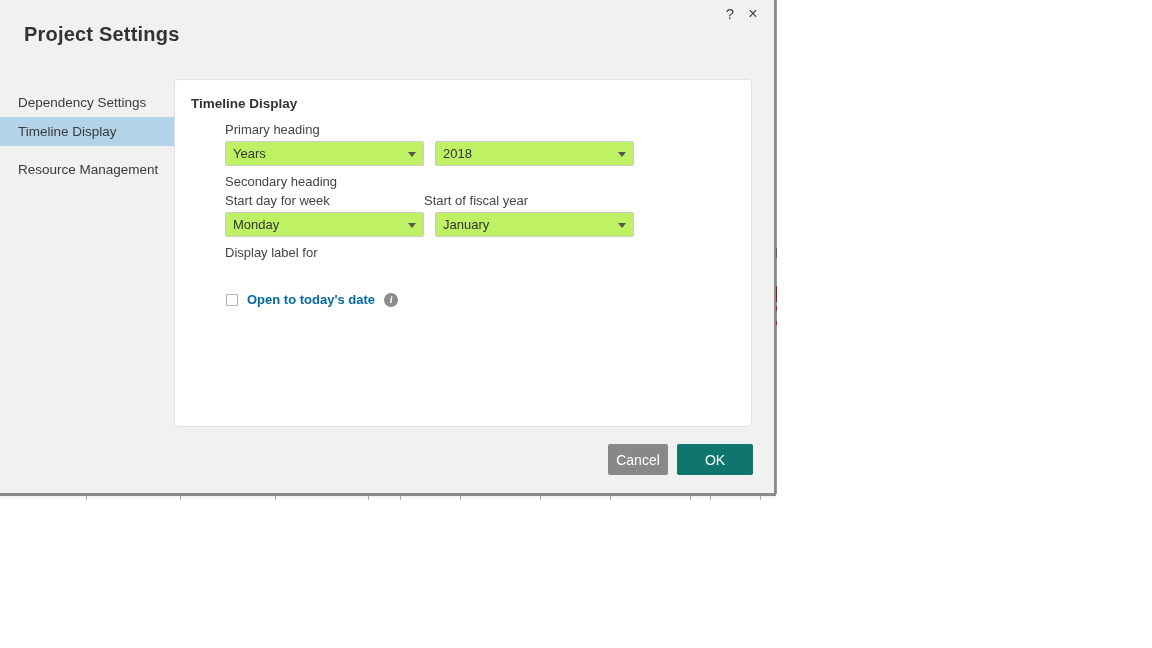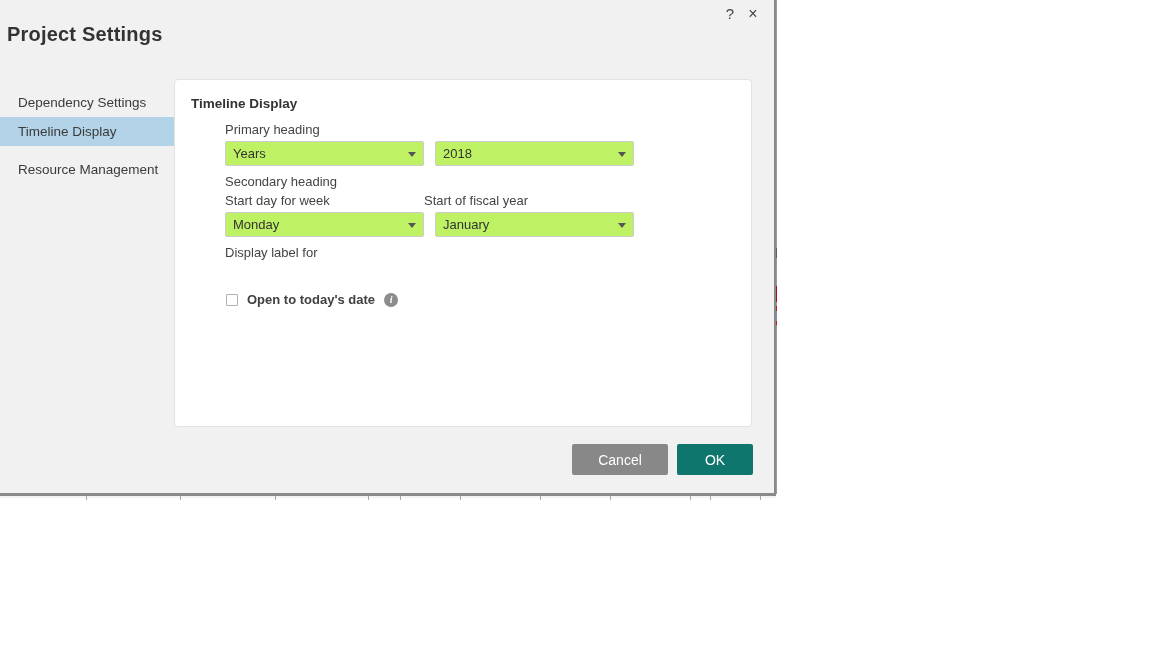--- a/index.html
+++ b/index.html
@@ -35,21 +35,21 @@
   .win-btn {
     position: absolute; top: 5px;
     font-size: 15px; color: #444; line-height: 18px;
     width: 18px; text-align: center; cursor: pointer;
     font-family: "Liberation Sans", sans-serif;
   }
   .win-help { right: 35px; }
   .win-close { right: 12px; font-size: 16px; }
 
   .page-title {
-    position: absolute; left: 7px; top: 23px;
+    position: absolute; left: 24px; top: 23px;
     font-size: 20px; font-weight: bold; color: #333333;
     letter-spacing: .2px;
   }
 
   
   .sidebar { position: absolute; left: 0; top: 88px; width: 174px; }
   .nav-item {
     margin: 0 0 0 0; padding: 6px 10px 6px 18px;
     font-size: 13.5px; color: #3a3a3a; line-height: 17px;
     cursor: pointer;
@@ -103,41 +103,41 @@
   .checkbox-row {
     display: flex; align-items: center; gap: 9px;
     margin-top: 31px; margin-left: 1px;
   }
   .checkbox {
     width: 12px; height: 12px;
     border: 1px solid #b0b0b0; background: #ffffff;
     border-radius: 1px; cursor: pointer;
   }
   .cb-label {
-    font-size: 13px; font-weight: bold; color: #404040;
+    font-size: 13px; font-weight: bold; color: #0369a1;
   }
   .info-icon {
     width: 14px; height: 14px; border-radius: 50%;
     background: #8c8c8c; color: #ffffff;
     font-size: 10px; font-weight: bold; font-style: italic;
     line-height: 14px; text-align: center;
     font-family: "Liberation Serif", serif;
     cursor: pointer;
   }
 
   
   .footer { position: absolute; left: 0; top: 444px; width: 774px; height: 32px; }
   .btn {
     position: absolute; top: 0; height: 31px;
     border: none; border-radius: 2px;
     font-size: 14px; color: #ffffff;
     font-family: "Liberation Sans", sans-serif;
     cursor: pointer;
   }
-  .btn-cancel { right: 106px; width: 96px; background: #888888; }
+  .btn-cancel { right: 106px; width: 60px; background: #888888; }
   .btn-ok { right: 21px; width: 76px; background: #0f766e; }
 
   
   .ruler {
     position: absolute; left: 0; top: 494px; width: 776px; height: 4px;
     background: #f3f3f3; border-top: 2px solid #8a8a8a;
   }
   .tick { position: absolute; top: 0; width: 1px; height: 4px; background: #a8a8a8; }
 </style>
 </head>

